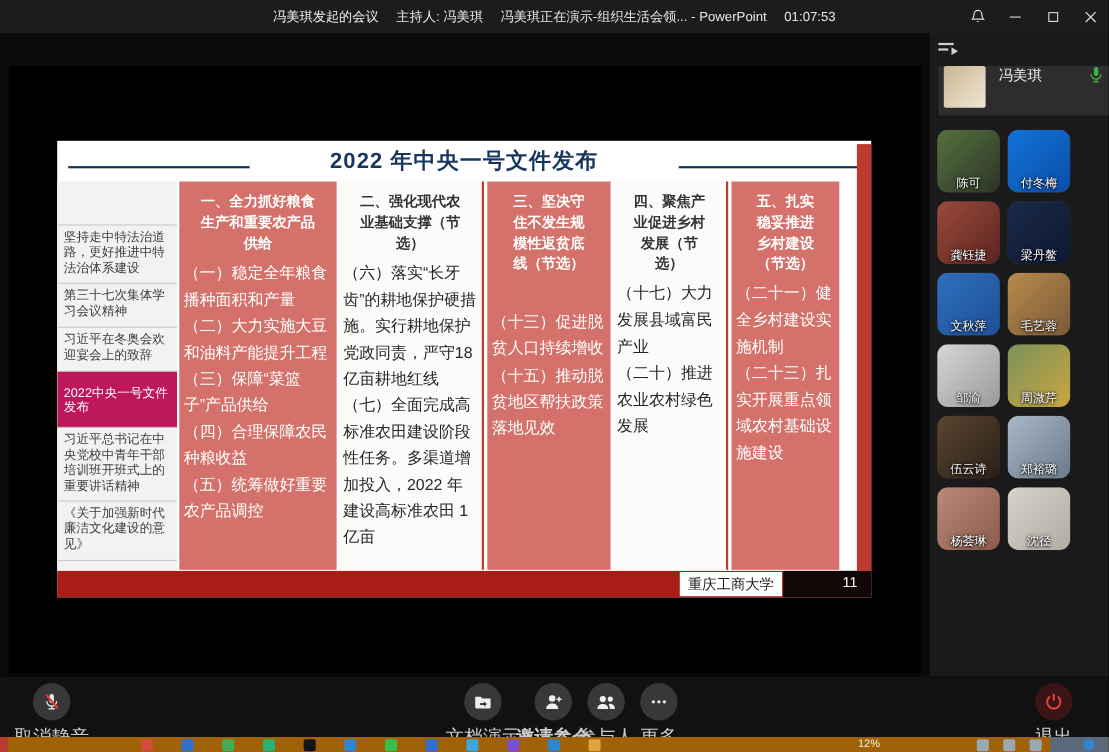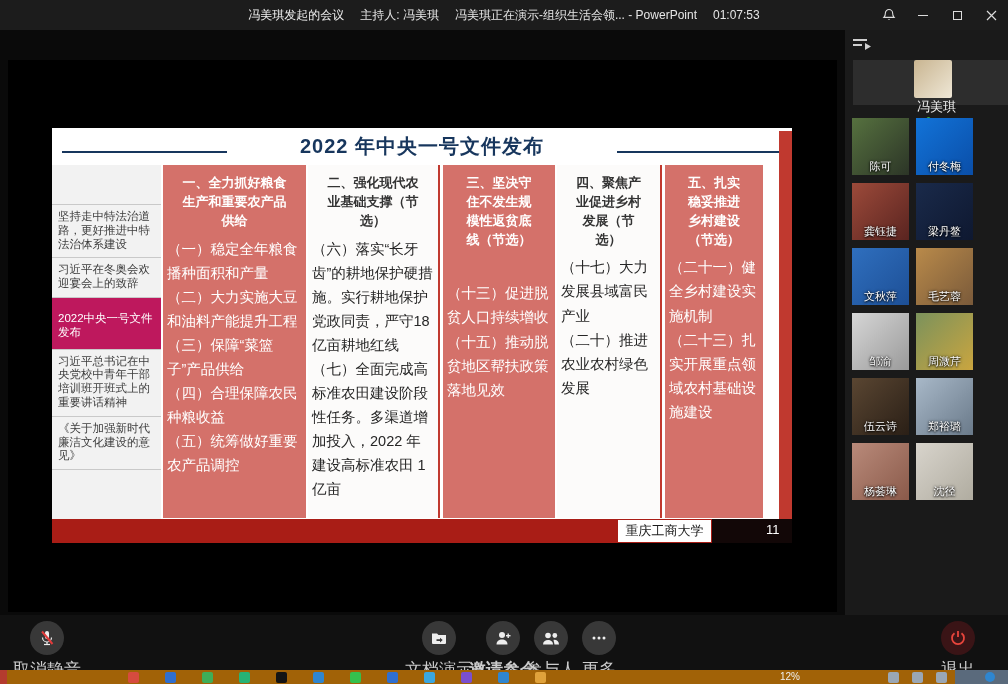--- a/index.html
+++ b/index.html
@@ -51,26 +51,26 @@
   .foot-band { position:absolute; left:0; top:391px; width:740px; height:24px; background:#a91d16; }
   .foot-dark { position:absolute; left:660px; top:0; width:80px; height:24px; background:#120707; }
   .org-label { position:absolute; left:566px; top:1px; width:93px; height:22px; background:#fff;
                color:#1c1c1c; font-size:13px; display:flex; align-items:center; justify-content:center; }
   .page-num  { position:absolute; left:714px; top:3px; color:#fff; font-size:13px; }
 
   
   .sidebar { position:absolute; left:845px; top:30px; width:163px; height:585px; background:#1a1a1a; }
   .collapse { position:absolute; left:6px; top:6px; width:26px; height:18px; cursor:default; }
   .speaker { position:absolute; left:8px; top:30px; width:155px; height:45px; background:#2d2d2d;
-             display:flex; align-items:center;flex-direction:column; }
+             display:flex; align-items:flex-start; }
   .speaker .sp-avatar { width:38px; height:38px; margin-left:5px; border-radius:2px; flex:none; }
   .speaker-name { margin-left:12px; color:#f0f0f0; font-size:13px; flex:1; }
   .mic-on { margin-right:5px; flex:none; }
   .grid { position:absolute; left:7px; top:88px; display:grid; grid-template-columns:57px 57px; gap:8px 7px; }
-  .tile { width:57px; height:57px; position:relative; border-radius:0; overflow:hidden; background:#333; }
+  .tile { width:57px; height:57px; position:relative; border-radius:10px; overflow:hidden; background:#333; }
   .avatar-fill { position:absolute; left:0; top:0; width:100%; height:100%; }
   .tile-name { position:absolute; bottom:1px; left:0; width:100%; text-align:center; color:#fff;
                font-size:11px; text-shadow:0 0 3px #000, 0 1px 2px #000; white-space:nowrap; }
 
   
   .controls { position:absolute; left:0; top:615px; width:1008px; height:55px; background:#111; }
   .ctrl { position:absolute; top:6px; width:70px; text-align:center; cursor:default; }
   .ctrl-circle { width:34px; height:34px; border-radius:50%; background:#383838; margin:0 auto;
                  display:flex; align-items:center; justify-content:center; }
   .ctrl-label { margin-top:3px; font-size:17px; color:#ccc; }
@@ -134,20 +134,21 @@
       <div class="slide">
 
         <div class="slide-title-text">2022 年中央一号文件发布</div>
         <div class="title-line-left"></div>
         <div class="title-line-right"></div>
         <div class="red-stripe"></div>
 
         <div class="nav">
           <div class="nav-spacer"></div>
           <div class="nav-item">坚持走中特法治道路，更好推进中特法治体系建设</div>
+          <div class="nav-item">第三十七次集体学习会议精神</div>
           <div class="nav-item">习近平在冬奥会欢迎宴会上的致辞</div>
           <div class="nav-item active">2022中央一号文件发布</div>
           <div class="nav-item">习近平总书记在中央党校中青年干部培训班开班式上的重要讲话精神</div>
           <div class="nav-item">《关于加强新时代廉洁文化建设的意见》</div>
         </div>
 
         <div class="col c1 col-red">
           <div class="col-h">一、全力抓好粮食生产和重要农产品供给</div>
           <div class="col-b">（一）稳定全年粮食播种面积和产量
 （二）大力实施大豆和油料产能提升工程

